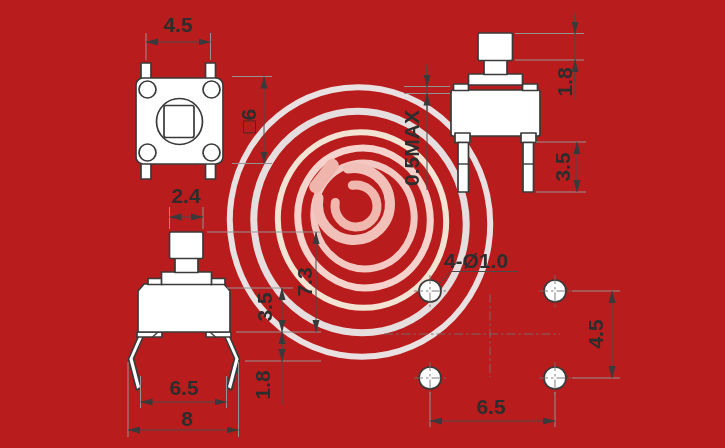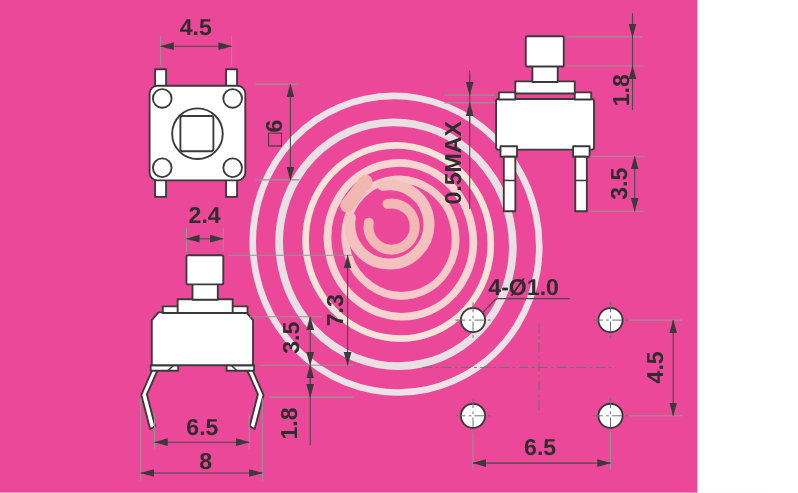--- a/index.html
+++ b/index.html
@@ -1,16 +1,16 @@
 <!DOCTYPE html>
 <html><head>
 <meta charset="utf-8">
 <style>
   html,body{margin:0;padding:0;background:#ffffff;}
-  .stage{position:relative;width:634px;height:448px;background:#ec4899;overflow:hidden;
+  .stage{position:relative;width:725px;height:448px;background:#b91c1c;overflow:hidden;
          font-family:"Liberation Sans","DejaVu Sans",sans-serif;}
   svg{display:block;}
   .ol{fill:#ffffff;stroke:#3a3a3a;stroke-width:1.7;stroke-linejoin:round;}
   .olthin{fill:none;stroke:#3a3a3a;stroke-width:1.4;}
   .dim{stroke:#4a4a4a;stroke-width:1;fill:none;}
   .ext{stroke:#949494;stroke-width:1;fill:none;}
   .cl{stroke:#6f6f6f;stroke-width:0.9;fill:none;stroke-dasharray:9 3 2.5 3;}
   .wm{fill:none;}
   text{font-family:"Liberation Sans","DejaVu Sans",sans-serif;font-size:21px;font-weight:600;fill:#2d2d2d;}
 </style>

